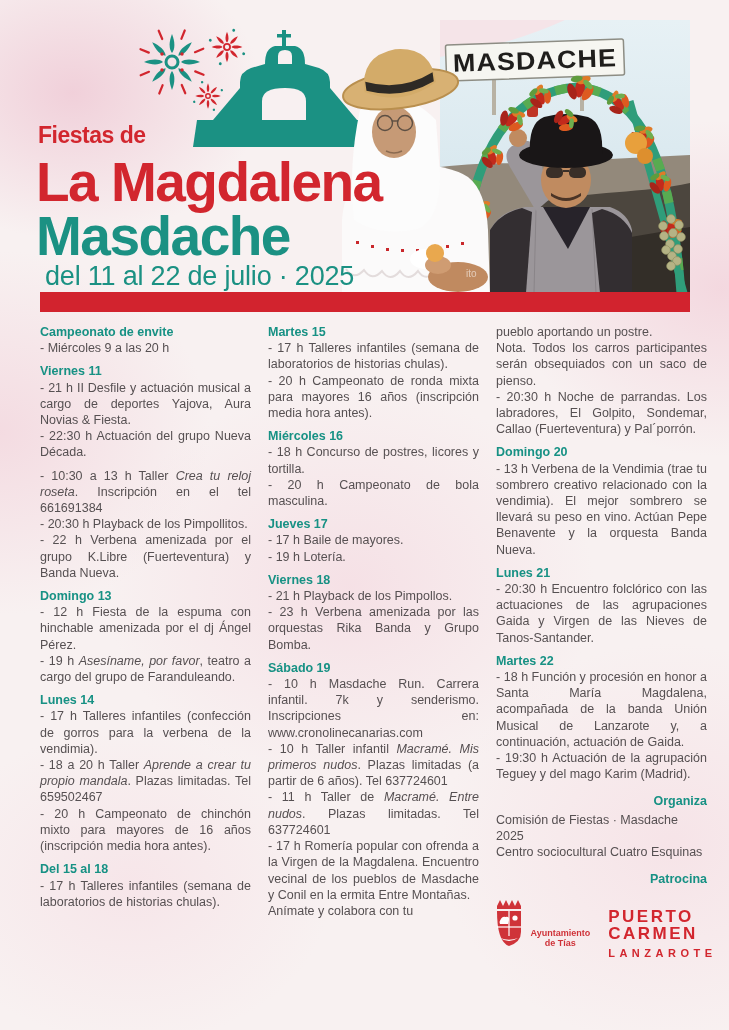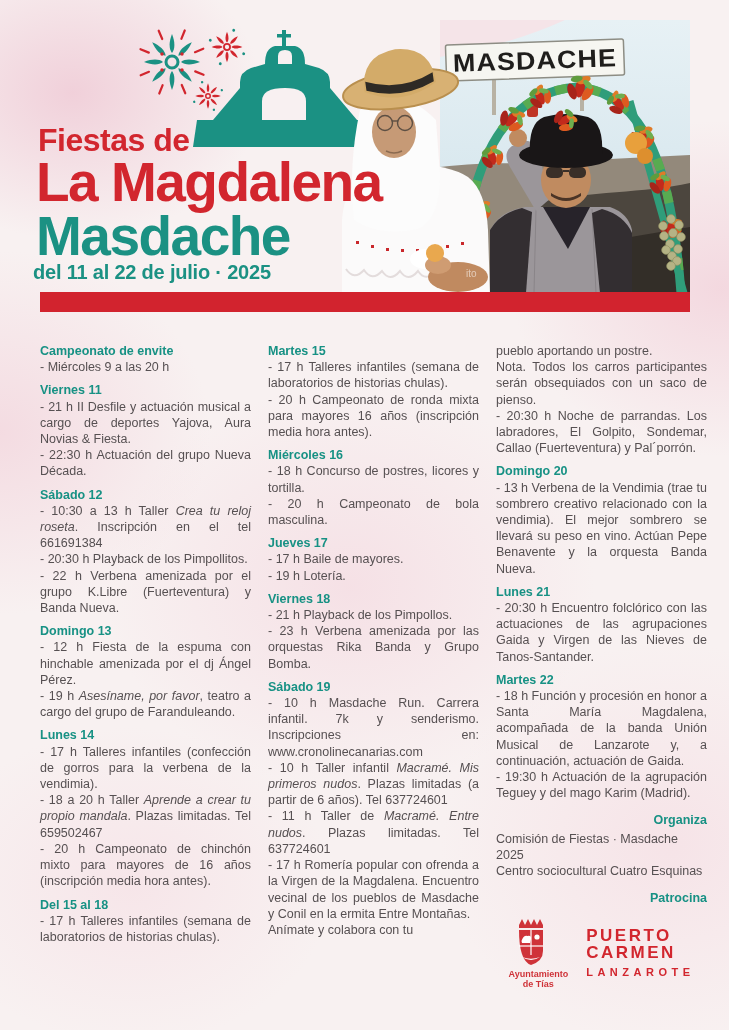--- a/index.html
+++ b/index.html
@@ -10,39 +10,39 @@
       radial-gradient(ellipse 270px 210px at 10% 9%,  rgba(238,197,210,.75), rgba(238,197,210,0) 70%),
       radial-gradient(ellipse 300px 260px at 0% 42%,  rgba(241,205,215,.6),  rgba(241,205,215,0) 70%),
       radial-gradient(ellipse 340px 280px at 48% 57%, rgba(243,211,220,.55), rgba(243,211,220,0) 72%),
       radial-gradient(ellipse 300px 240px at 99% 28%, rgba(241,203,214,.65), rgba(241,203,214,0) 70%),
       radial-gradient(ellipse 320px 280px at 92% 82%, rgba(244,214,222,.5),  rgba(244,214,222,0) 72%),
       radial-gradient(ellipse 280px 220px at 18% 86%, rgba(245,218,225,.5),  rgba(245,218,225,0) 72%),
       #f8f1f1;
   }
   .abs{position:absolute;}
   
-  .kicker{left:38px;top:122px;font-size:32px;font-weight:bold;color:#d2262e;letter-spacing:-.5px;z-index:6;}
+  .kicker{left:38px;top:122px;font-size:23px;font-weight:bold;color:#d2262e;letter-spacing:-.5px;z-index:6;}
   .title1{left:36px;top:150px;font-size:55px;font-weight:bold;color:#d2262e;letter-spacing:-1.5px;z-index:6;}
   .title2{left:36px;top:204px;font-size:55px;font-weight:bold;color:#1b9183;letter-spacing:-1.5px;z-index:6;}
-  .dates {left:33px;top:261px;font-size:20px;font-weight:bold;color:#1b9183;letter-spacing:-.2px;z-index:6;}
+  .dates {left:45px;top:261px;font-size:27px;font-weight:normal;color:#1b9183;letter-spacing:-.2px;z-index:6;}
   .redstrip{left:40px;top:292px;width:650px;height:20px;background:#d2232e;z-index:5;}
   .fw{left:120px;top:18px;z-index:2;}
   .church{left:193px;top:20px;z-index:1;}
   .photo{left:340px;top:15px;z-index:3;}
   
-  .cols{left:40px;top:343px;width:667px;display:grid;grid-template-columns:211px 211px 211px;column-gap:17px;
+  .cols{left:40px;top:324px;width:667px;display:grid;grid-template-columns:211px 211px 211px;column-gap:17px;
         font-size:12.5px;line-height:16.2px;color:#565052;text-align:justify;z-index:4;}
   .section{margin-bottom:7px;}
   .sec-title{color:#179184;font-weight:bold;}
   .line i{font-style:italic;}
   
   .org-title{color:#179184;font-weight:bold;text-align:right;margin:11px 0 2px;}
   .org-line{text-align:left;line-height:16.2px;}
   .sponsors{display:flex;justify-content:center;align-items:flex-start;gap:18px;margin-top:8px;}
-  .tias{display:flex;flex-direction:column;align-items:flex-start;}
+  .tias{display:flex;flex-direction:row;align-items:flex-end;}
   .tias-caption{color:#cf3339;font-weight:bold;font-size:9px;line-height:10px;text-align:center;margin-top:2px;}
   .puerto{color:#d2262e;padding-top:12px;}
   .puerto-l1,.puerto-l2{font-size:17px;font-weight:bold;letter-spacing:2.5px;line-height:17px;}
   .puerto-l3{font-size:11px;font-weight:bold;letter-spacing:4.5px;margin-top:3px;}
 </style>
 </head>
 <body>
 
 <div class="poster">
 
@@ -258,21 +258,20 @@
         <div class="section">
           <div class="sec-title">Campeonato de envite</div>
           <div class="line"><span>- Miércoles 9 a las 20 h</span></div>
         </div>
         <div class="section">
           <div class="sec-title">Viernes 11</div>
           <div class="line"><span>- 21 h II Desfile y actuación musical a cargo de deportes Yajova, Aura Novias &amp; Fiesta.</span></div>
           <div class="line"><span>- 22:30 h Actuación del grupo Nueva Década.</span></div>
         </div>
         <div class="section">
-          <div class="sec-title">Sábado 12</div>
           <div class="line"><span>- 10:30 a 13 h Taller </span><i>Crea tu reloj roseta</i><span>. Inscripción en el tel 661691384</span></div>
           <div class="line"><span>- 20:30 h Playback de los Pimpollitos.</span></div>
           <div class="line"><span>- 22 h Verbena amenizada por el grupo K.Libre (Fuerteventura) y Banda Nueva.</span></div>
         </div>
         <div class="section">
           <div class="sec-title">Domingo 13</div>
           <div class="line"><span>- 12 h Fiesta de la espuma con hinchable amenizada por el dj Ángel Pérez.</span></div>
           <div class="line"><span>- 19 h </span><i>Asesíname, por favor</i><span>, teatro a cargo del grupo de Faranduleando.</span></div>
         </div>
         <div class="section">

